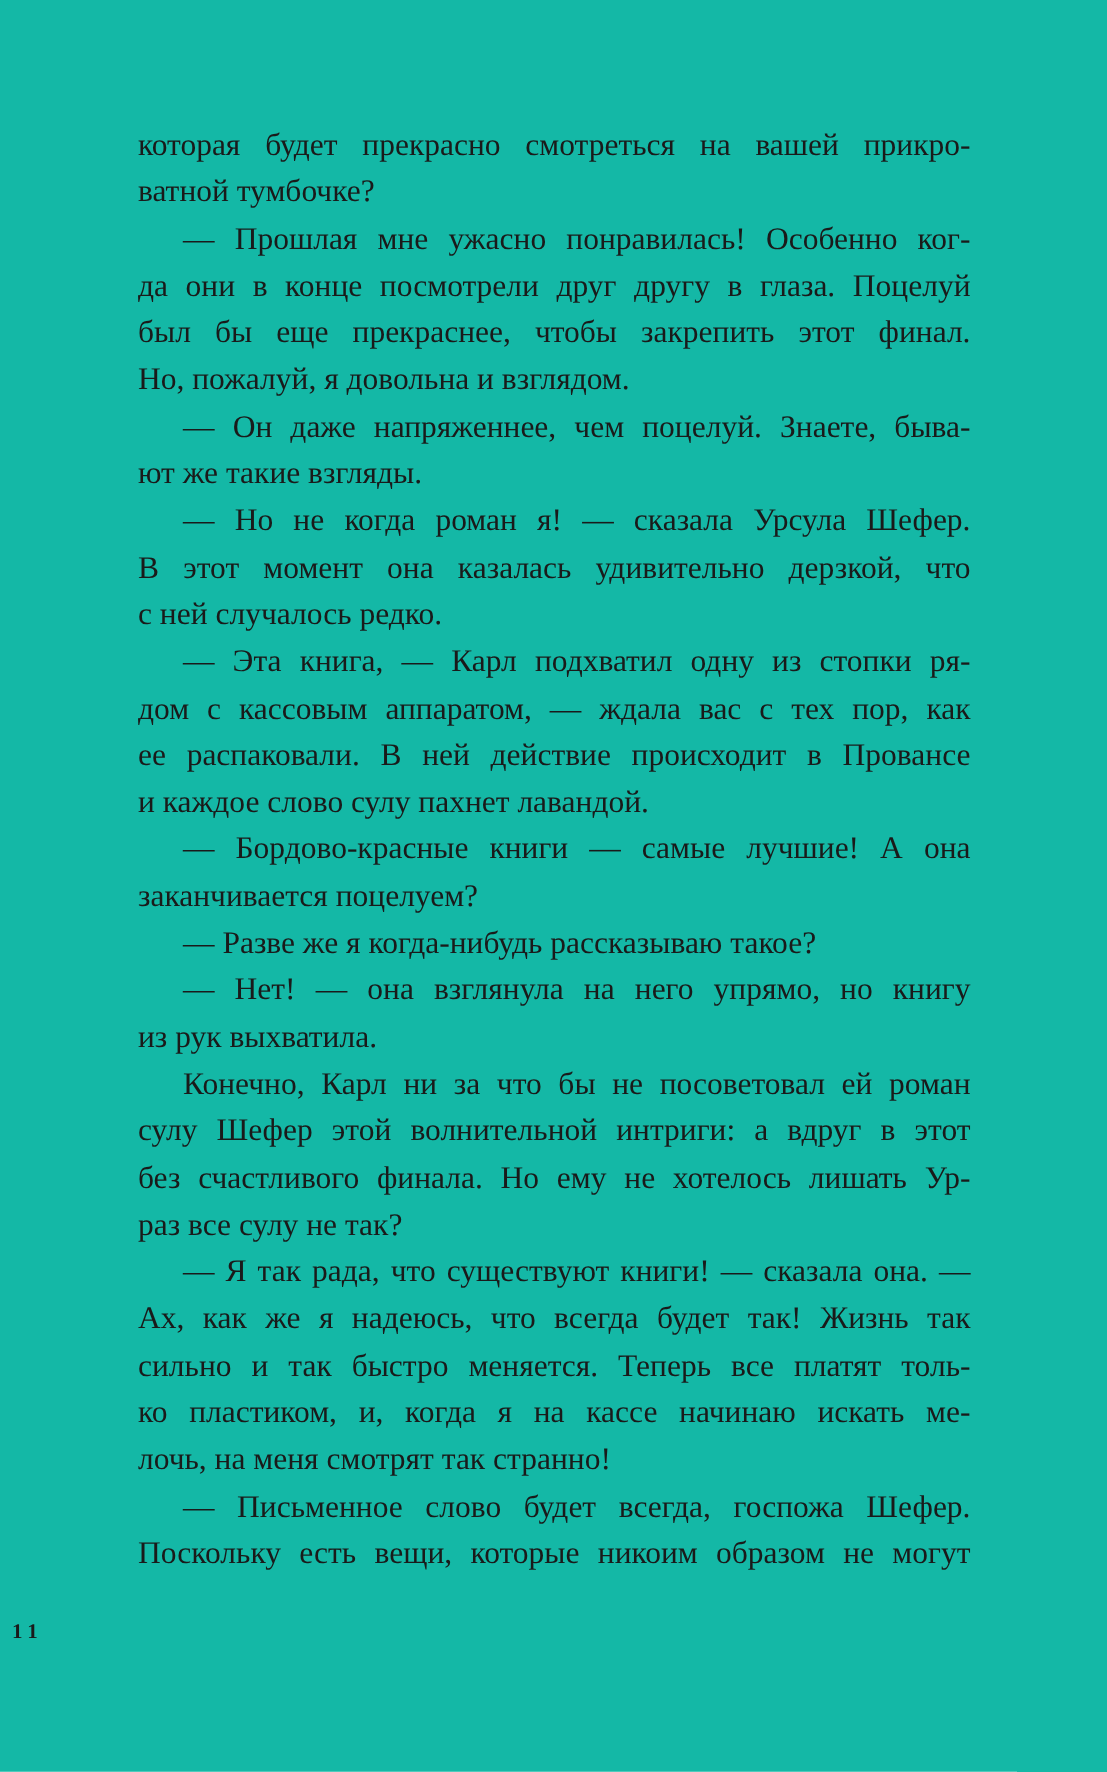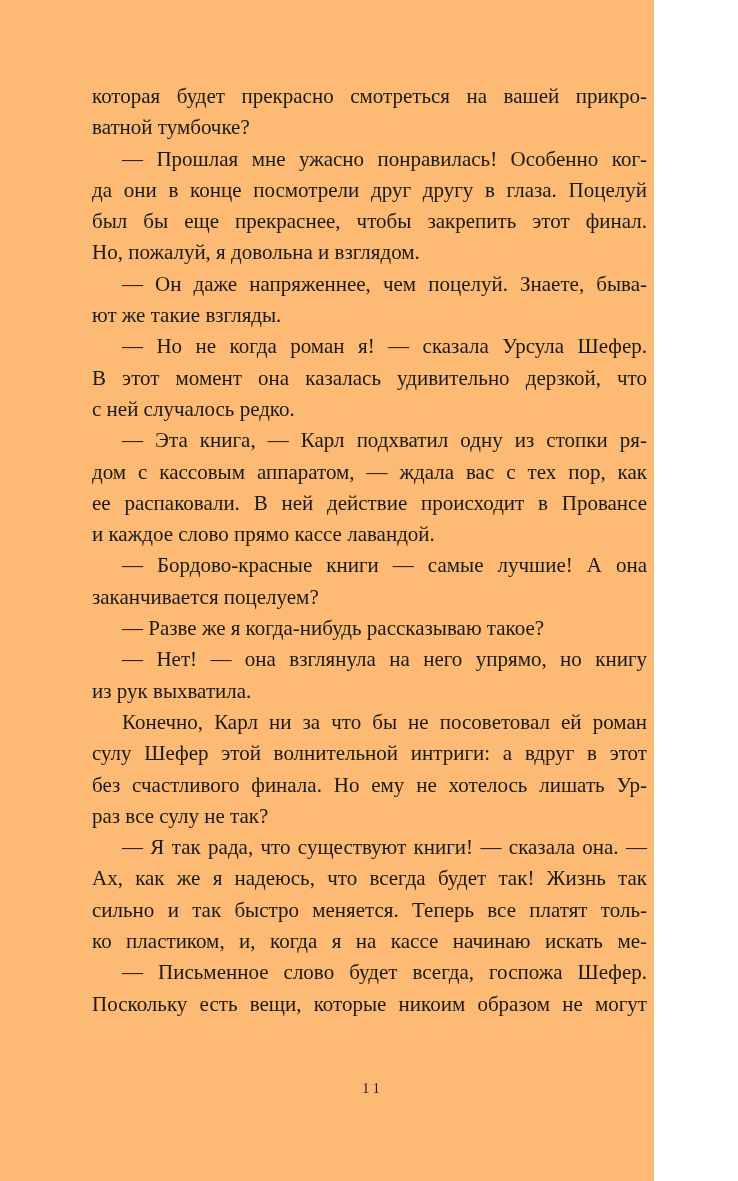--- a/index.html
+++ b/index.html
@@ -7,23 +7,23 @@
     padding: 0;
   }
   body {
     width: 738px;
     height: 1181px;
     background: #ffffff;
     overflow: hidden;
   }
   .book-page {
     position: relative;
-    width: 654px;
+    width: 738px;
     height: 1181px;
-    background: #fdba74;
+    background: #14b8a6;
     font-family: "Liberation Serif", serif;
     color: #1a1a1a;
   }
   .text-block {
     position: absolute;
     top: 81px;
     left: 92px;
     width: 555px;
   }
   .line {
@@ -39,23 +39,22 @@
   }
   .line.end {
     text-align: right;
     text-align-last: left;
   }
   .page-number {
     position: absolute;
     top: 1081px;
     left: 0;
     width: 738px;
-    text-align: center;
     font-size: 14px;
-    font-weight: 400;
+    font-weight: 700;
     letter-spacing: 4px;
     padding-left: 8px;
     box-sizing: border-box;
     color: #1a1a1a;
   }
 </style>
 </head>
 <body>
 
 <div class="book-page">
@@ -67,31 +66,32 @@
       <div class="line">был бы еще прекраснее, чтобы закрепить этот финал.</div>
       <div class="line end">Но, пожалуй, я довольна и взглядом.</div>
       <div class="line indent">— Он даже напряженнее, чем поцелуй. Знаете, быва-</div>
       <div class="line end">ют же такие взгляды.</div>
       <div class="line indent">— Но не когда роман я! — сказала Урсула Шефер.</div>
       <div class="line">В этот момент она казалась удивительно дерзкой, что</div>
       <div class="line end">с ней случалось редко.</div>
       <div class="line indent">— Эта книга, — Карл подхватил одну из стопки ря-</div>
       <div class="line">дом с кассовым аппаратом, — ждала вас с тех пор, как</div>
       <div class="line">ее распаковали. В ней действие происходит в Провансе</div>
-      <div class="line end">и каждое слово прямо кассе лавандой.</div>
+      <div class="line end">и каждое слово сулу пахнет лавандой.</div>
       <div class="line indent">— Бордово-красные книги — самые лучшие! А она</div>
       <div class="line end">заканчивается поцелуем?</div>
       <div class="line indent end">— Разве же я когда-нибудь рассказываю такое?</div>
       <div class="line indent">— Нет! — она взглянула на него упрямо, но книгу</div>
       <div class="line end">из рук выхватила.</div>
       <div class="line indent">Конечно, Карл ни за что бы не посоветовал ей роман</div>
       <div class="line">сулу Шефер этой волнительной интриги: а вдруг в этот</div>
       <div class="line">без счастливого финала. Но ему не хотелось лишать Ур-</div>
       <div class="line end">раз все сулу не так?</div>
       <div class="line indent">— Я так рада, что существуют книги! — сказала она. —</div>
       <div class="line">Ах, как же я надеюсь, что всегда будет так! Жизнь так</div>
       <div class="line">сильно и так быстро меняется. Теперь все платят толь-</div>
       <div class="line">ко пластиком, и, когда я на кассе начинаю искать ме-</div>
+      <div class="line end">лочь, на меня смотрят так странно!</div>
       <div class="line indent">— Письменное слово будет всегда, госпожа Шефер.</div>
       <div class="line">Поскольку есть вещи, которые никоим образом не могут</div>
     </div>
   <div class="page-number">11</div>
 </div>
 
 </body></html>

